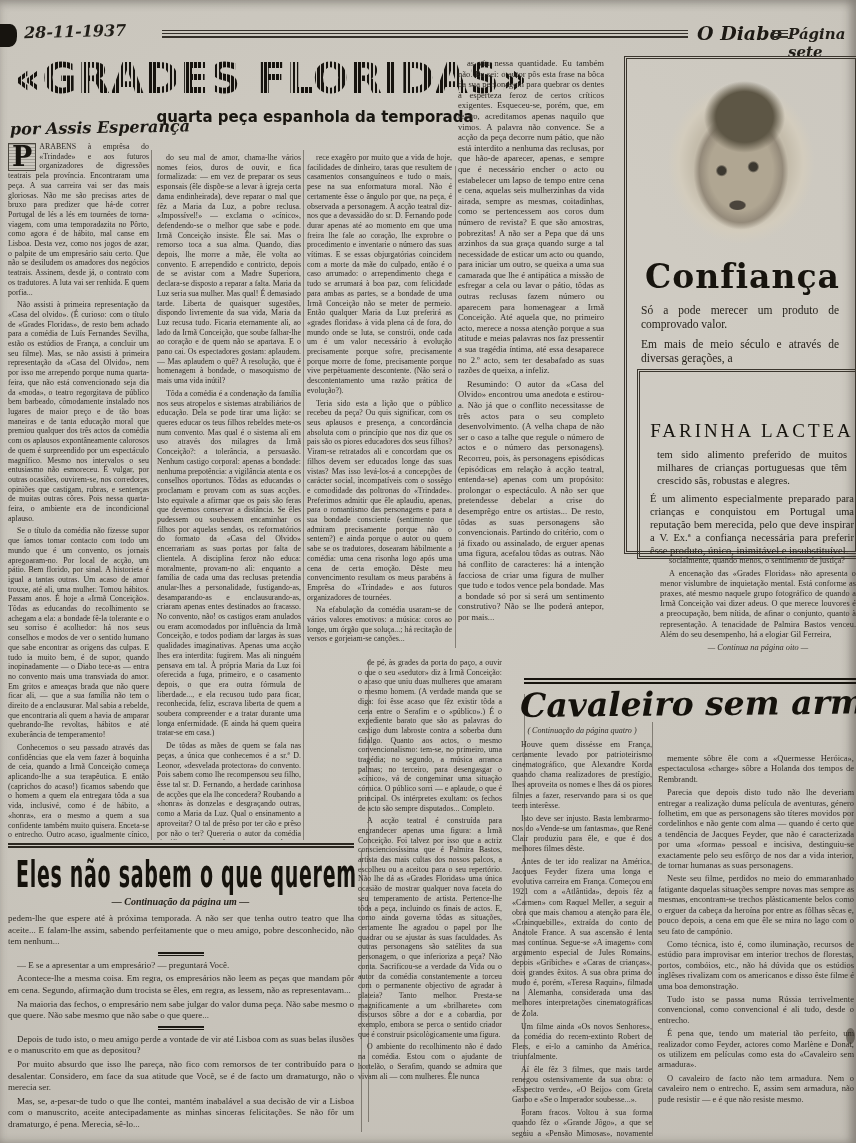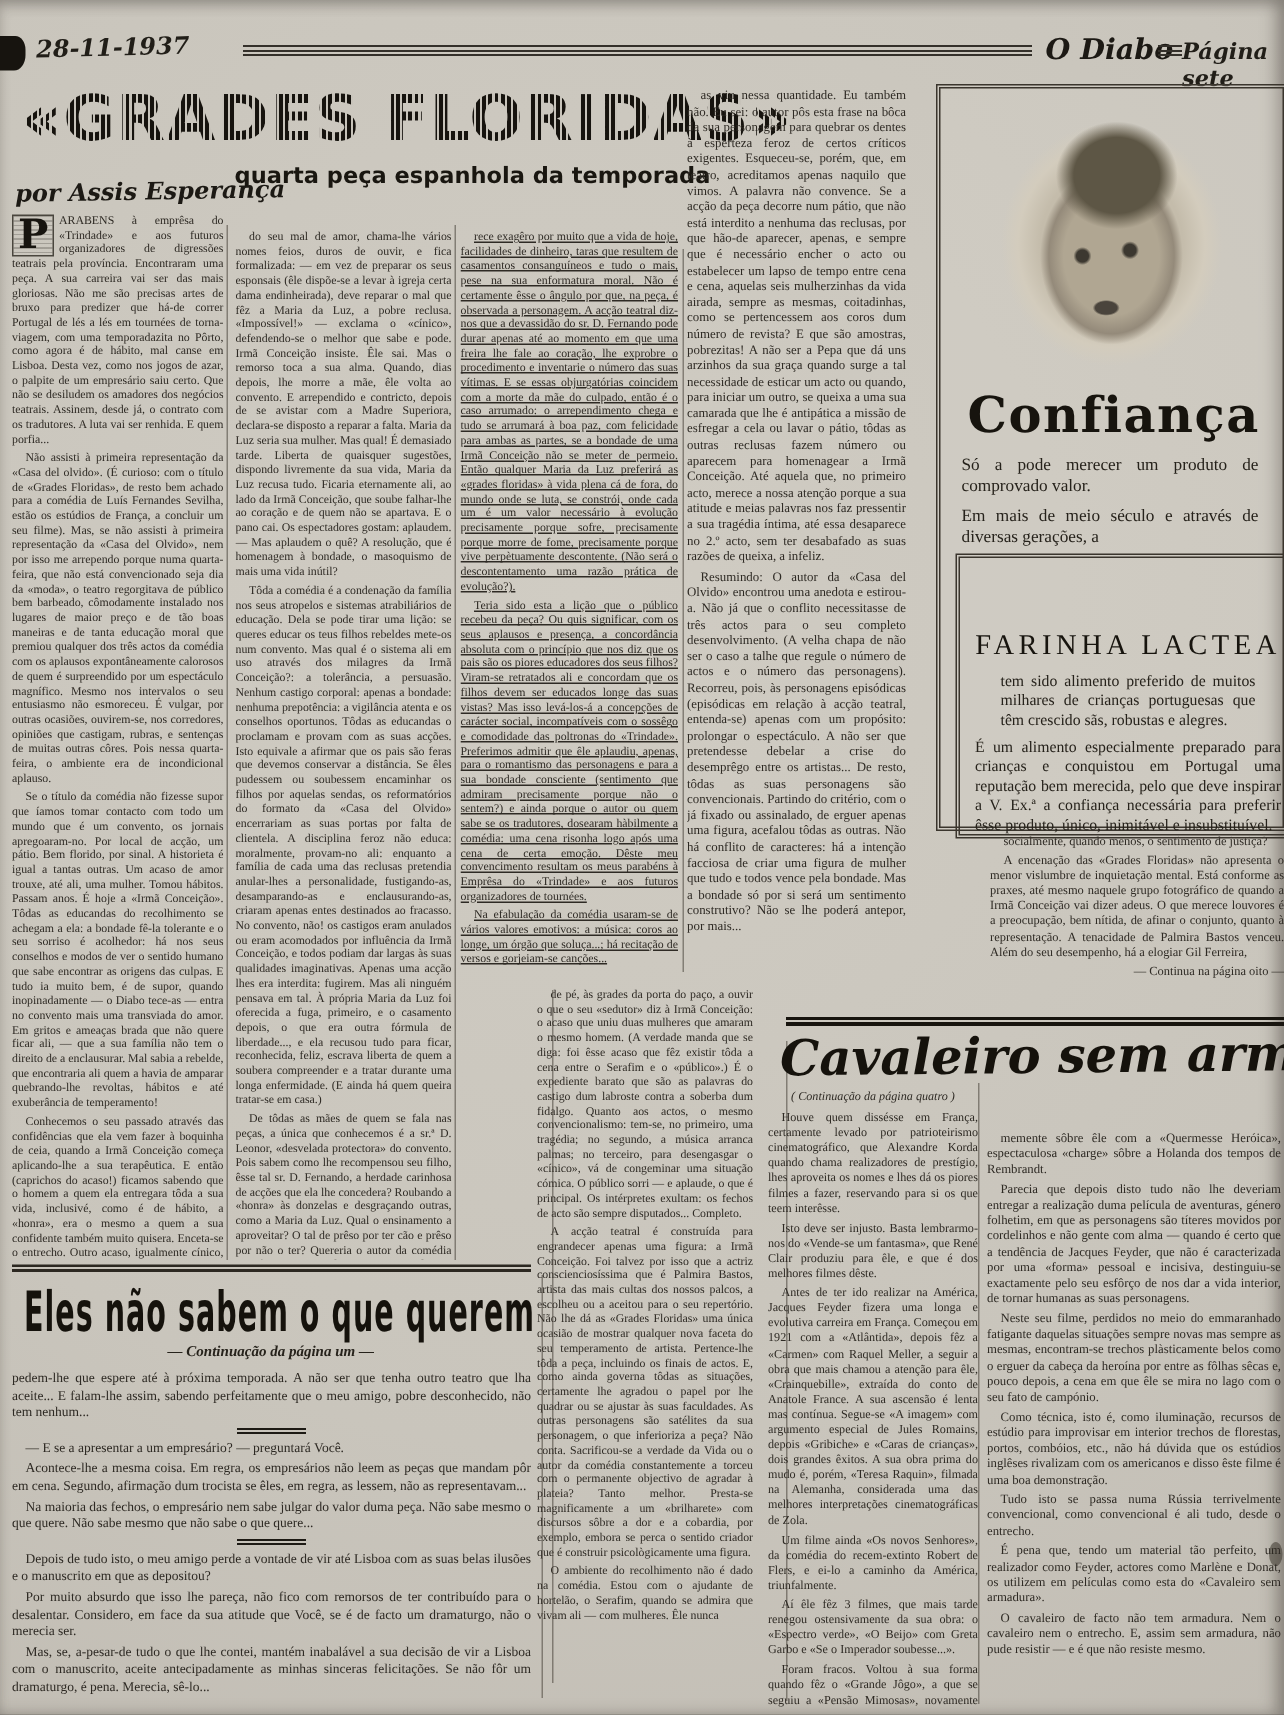--- a/index.html
+++ b/index.html
@@ -32,25 +32,25 @@
       -webkit-background-clip:text;background-clip:text;color:transparent;}
   }
   #grades-subtitle{position:absolute;left:150px;top:108px;width:330px;text-align:center;
      font:700 15px "DejaVu Sans",sans-serif;color:#191610;}
   #grades-byline{position:absolute;left:10px;top:118px;font:italic 700 16px "DejaVu Serif",serif;color:#1c1914;transform:rotate(-1deg);}
   .dropcap{float:left;font:700 27px/24px "DejaVu Serif",serif;margin:1px 3px 0 0;color:#17140f;
      border:1px solid #4a463e;padding:1px 3px;background:repeating-linear-gradient(180deg,rgba(40,36,30,.25) 0 1px,rgba(0,0,0,0) 1px 3px);}
   
   #col1{left:8px;top:142px;width:141px;height:698px;font-size:7.9px;line-height:9.7px;}
   #col2{left:157px;top:153px;width:144px;height:687px;font-size:7.9px;line-height:9.7px;}
-  #col3{left:307px;top:153px;width:145px;height:495px;font-size:7.9px;line-height:9.7px;text-decoration:underline;}
+  #col3{left:307px;top:153px;width:145px;height:495px;font-size:7.9px;line-height:9.7px;}
   #col4{left:458px;top:58px;width:146px;height:592px;font-size:8.6px;line-height:10.6px;}
   #col5{left:358px;top:658px;width:144px;height:465px;font-size:7.9px;line-height:9.7px;}
   #postad{left:660px;top:556px;width:196px;height:120px;font-size:8.3px;line-height:10.1px;}
-  .continua{text-align:right;text-indent:0 !important;}
+  .continua{font-style:italic;text-align:center;text-indent:0 !important;}
   
   .vrule{position:absolute;width:1px;background:rgba(70,64,55,.55);}
   
   #adbox{position:absolute;left:624px;top:56px;width:228px;height:492px;
      border:3px double #3a352d;background:rgba(215,211,202,.25);}
   #baby-photo{position:absolute;left:26px;top:8px;width:176px;height:192px;
      background:
        radial-gradient(circle at 39% 54%, #3c3830 0 4px, rgba(0,0,0,0) 6px),
        radial-gradient(circle at 57% 52%, #3c3830 0 4px, rgba(0,0,0,0) 6px),
        radial-gradient(ellipse 12px 7px at 48% 72%, #4a443c 0 60%, rgba(0,0,0,0) 75%),
@@ -163,21 +163,21 @@
 
   <div id="adbox">
     <div id="baby-photo"></div>
     <div id="ad-headline">Confiança</div>
     <div id="ad-intro" class="ad-p">Só a pode merecer um produto de comprovado valor.</div>
     <div id="ad-leadin" class="ad-p">Em mais de meio século e através de diversas gerações, a</div>
     <div id="nestle-box">
       <div id="brand1">FARINHA LACTEA</div>
       <div class="ad-body">
 
-      <p style="margin:0 17px 6px;">tem sido alimento preferido de muitos milhares de crianças portuguesas que têm crescido sãs, robustas e alegres.</p>
+      <p style="margin:0 7px 6px;">tem sido alimento preferido de muitos milhares de crianças portuguesas que têm crescido sãs, robustas e alegres.</p>
           <p style="margin:0 0 0;">É um alimento especialmente preparado para crianças e conquistou em Portugal uma reputação bem merecida, pelo que deve inspirar a V. Ex.ª a confiança necessária para preferir êsse produto, único, inimitável e insubstituível.</p>
         </div>
     </div>
   </div>
 
   <div class="rule-heavy" style="left:524px;top:678px;width:332px;"></div>
 
   <div id="cav-title">Cavaleiro sem armas</div>
   <div id="cav-left" class="col">
     <p class="cav-note">( Continuação da página quatro )</p>

